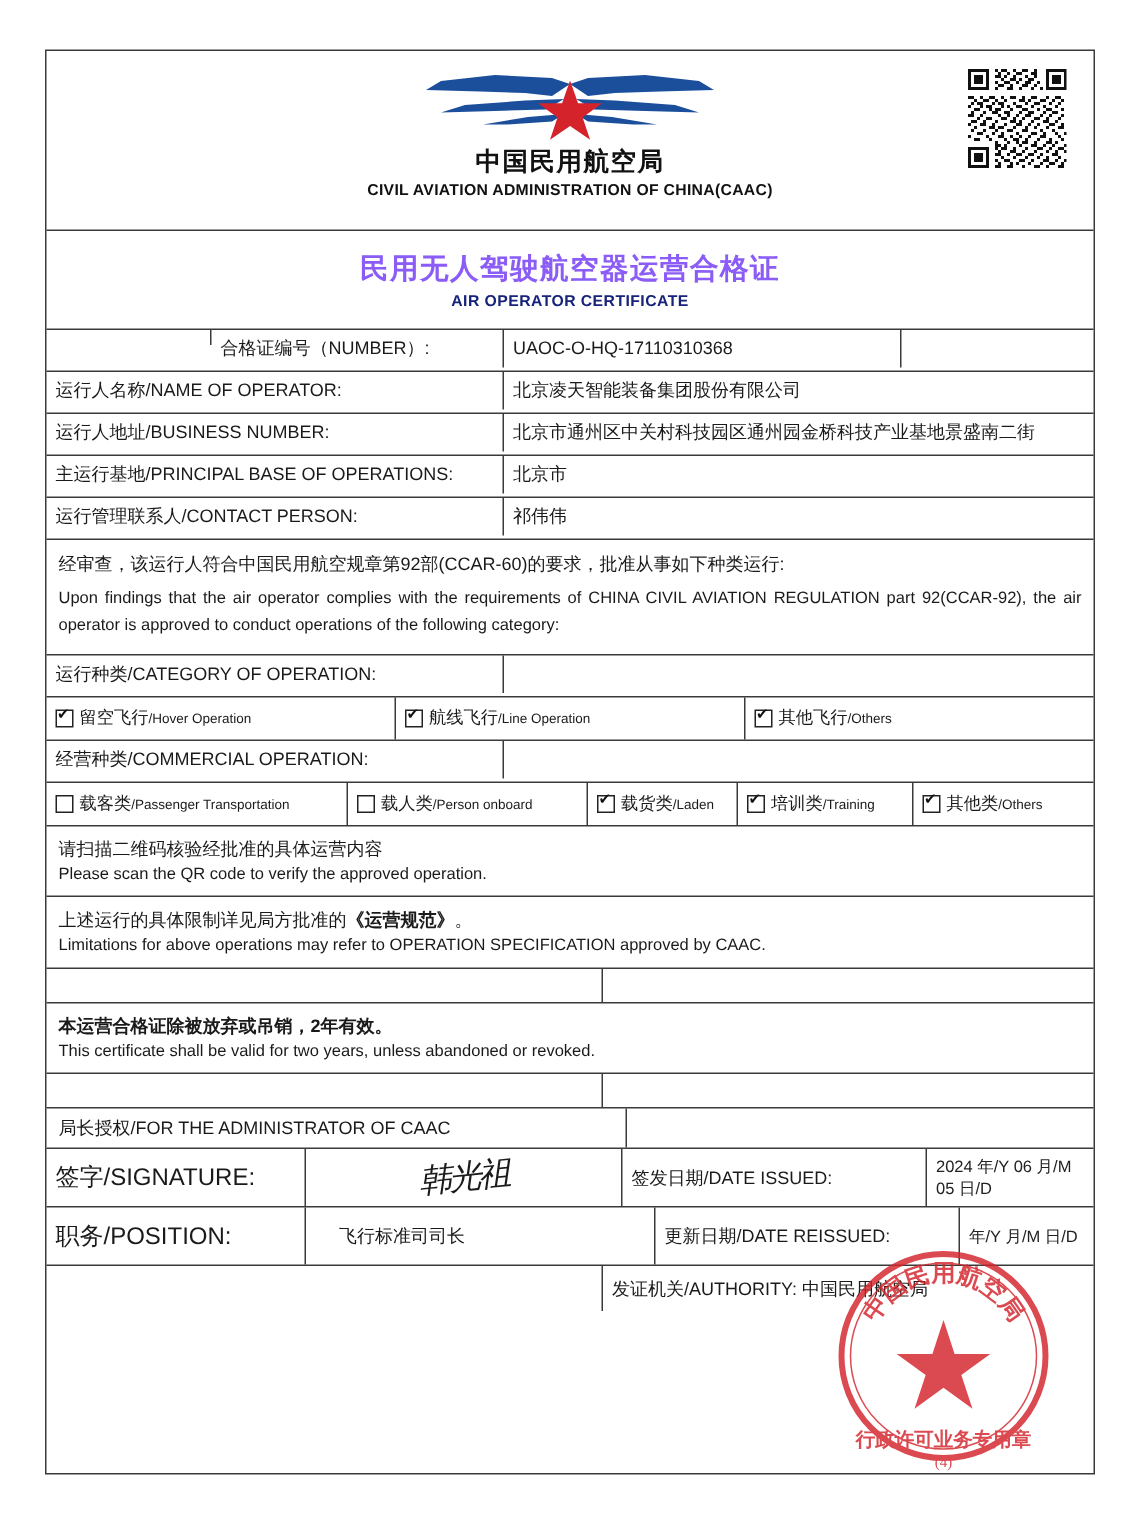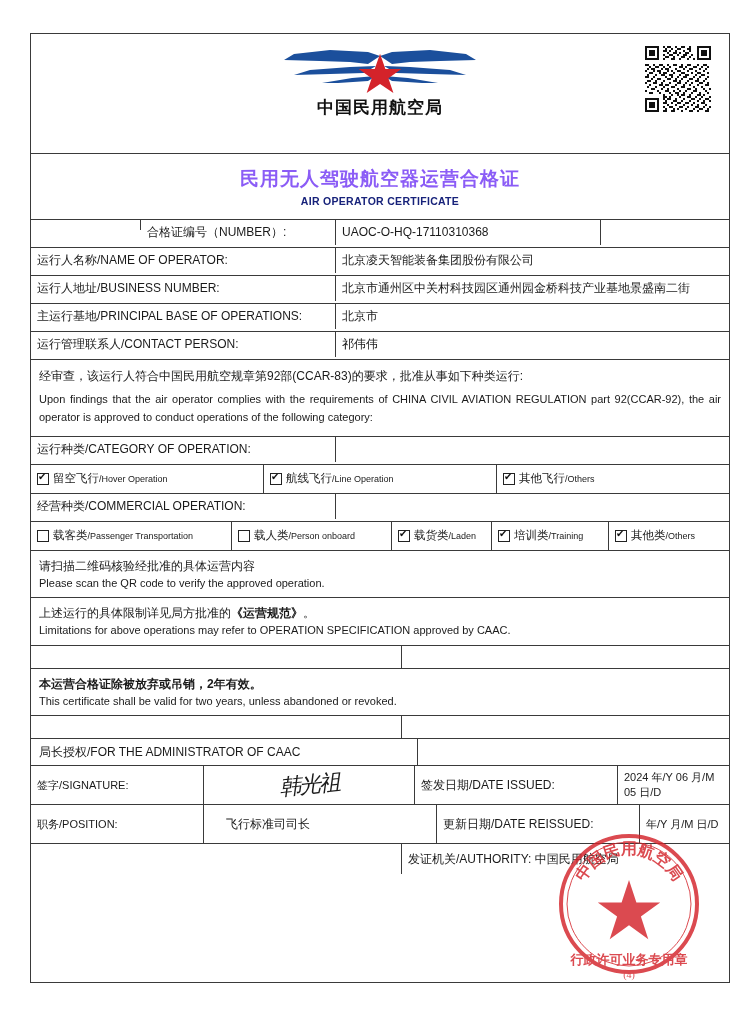--- a/index.html
+++ b/index.html
@@ -181,21 +181,21 @@
     height: 22px;
   }
   .blank-row .c1 { width: 370px; border-right: 1px solid #3a3a3a; }
   .blank-row .c2 { flex: 1; }
 
   .admin-row { display:flex; border-bottom: 1px solid #3a3a3a; height: 26px; }
   .admin-row .c1 { width: 370px; border-right: 1px solid #3a3a3a; padding: 4px 8px; font-size: 12px; display:flex; align-items:center; }
   .admin-row .c2 { flex: 1; }
 
   .sig-row { display: flex; border-bottom: 1px solid #3a3a3a; min-height: 38px; }
-  .sig-row .c1 { width: 160px; border-right: 1px solid #3a3a3a; padding: 4px 6px; font-size: 11px; display: flex; align-items: center; }
+  .sig-row .c1 { width: 160px; border-right: 1px solid #3a3a3a; padding: 4px 6px; font-size: 16px; display: flex; align-items: center; }
   .sig-row .c2 { width: 210px; border-right: 1px solid #3a3a3a; position: relative; display:flex; align-items:center; justify-content:center; }
   .sig-row .c3 { width: 190px; border-right: 1px solid #3a3a3a; padding: 4px 6px; font-size: 12px; display: flex; align-items: center; }
   .sig-row .c4 { flex: 1; padding: 4px 6px; font-size: 11px; display: flex; align-items: center; }
 
   .pos-row .c2 { font-size: 12px; justify-content: flex-start; padding-left: 26px; }
 
   .auth-row { display: flex; min-height: 30px; }
   .auth-row .c1 { width: 370px; border-right: 1px solid #3a3a3a; }
   .auth-row .c2 { flex: 1; padding: 5px 6px; font-size: 12px; display:flex; align-items:center; }
 
@@ -232,20 +232,21 @@
           <path d="M100 8 L112 4 L150 2 L186 6 L196 12 L160 13 L130 14 L112 16 Z" fill="#1b4f9c"></path>
           <path d="M100 8 L88 4 L50 2 L14 6 L4 12 L40 13 L70 14 L88 16 Z" fill="#1b4f9c"></path>
           <path d="M104 18 L130 19 L170 22 L186 27 L150 26 L116 25 Z" fill="#1b4f9c"></path>
           <path d="M96 18 L70 19 L30 22 L14 27 L50 26 L84 25 Z" fill="#1b4f9c"></path>
           <path d="M104 28 L128 30 L158 35 L142 35 L112 33 Z" fill="#1b4f9c"></path>
           <path d="M96 28 L72 30 L42 35 L58 35 L88 33 Z" fill="#1b4f9c"></path>
           <polygon points="100,4 106.5,22.5 126,22.5 110.2,34 116.3,52 100,41 83.7,52 89.8,34 74,22.5 93.5,22.5" fill="#d4232a" transform="scale(0.82) translate(22,3)"></polygon>
         </svg>
       </span>
       <div class="org-cn">中国民用航空局</div>
+      <div class="org-en">CIVIL AVIATION ADMINISTRATION OF CHINA(CAAC)</div>
     </div>
 
     <div class="qr">
       <svg width="66" height="66" viewBox="0 0 33 33" shape-rendering="crispEdges">
         <rect width="33" height="33" fill="#fff"></rect>
         <g fill="#111">
           <rect x="0" y="0" width="7" height="7"></rect>
             <rect x="1" y="1" width="5" height="5" fill="#fff"></rect>
             <rect x="2" y="2" width="3" height="3"></rect>
           <rect x="26" y="0" width="7" height="7"></rect>
@@ -502,21 +503,21 @@
     <div class="cell c1 bdr lbl">主运行基地/PRINCIPAL BASE OF OPERATIONS:</div>
     <div class="cell c2 val">北京市</div>
   </div>
 
   <div class="row f-row">
     <div class="cell c1 bdr lbl">运行管理联系人/CONTACT PERSON:</div>
     <div class="cell c2 val">祁伟伟</div>
   </div>
 
   <div class="note-block">
-    <div class="l1">经审查，该运行人符合中国民用航空规章第92部(CCAR-83)的要求，批准从事如下种类运行:</div>
+    <div class="l1">经审查，该运行人符合中国民用航空规章第92部(CCAR-60)的要求，批准从事如下种类运行:</div>
     <div class="note-just">Upon findings that the air operator complies with the requirements of CHINA CIVIL AVIATION REGULATION part 92(CCAR-92), the air operator is approved to conduct operations of the following category:</div>
   </div>
 
   <div class="row cat-row">
     <div class="cell c1 bdr lbl">运行种类/CATEGORY OF OPERATION:</div>
     <div class="cell c2"></div>
   </div>
 
   <div class="chk-row">
     <div class="chk-cell bdr" style="width:233px;">

